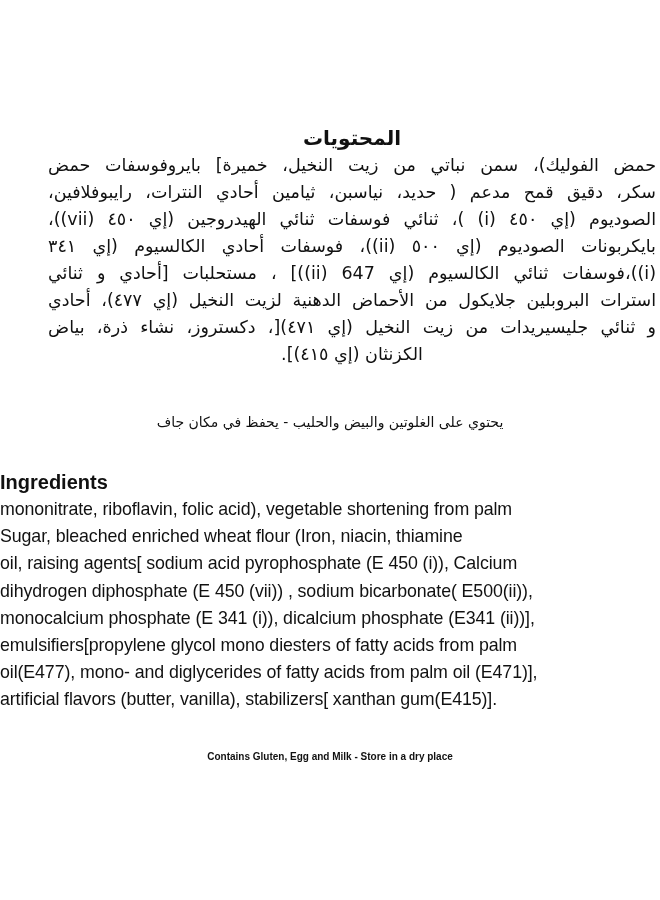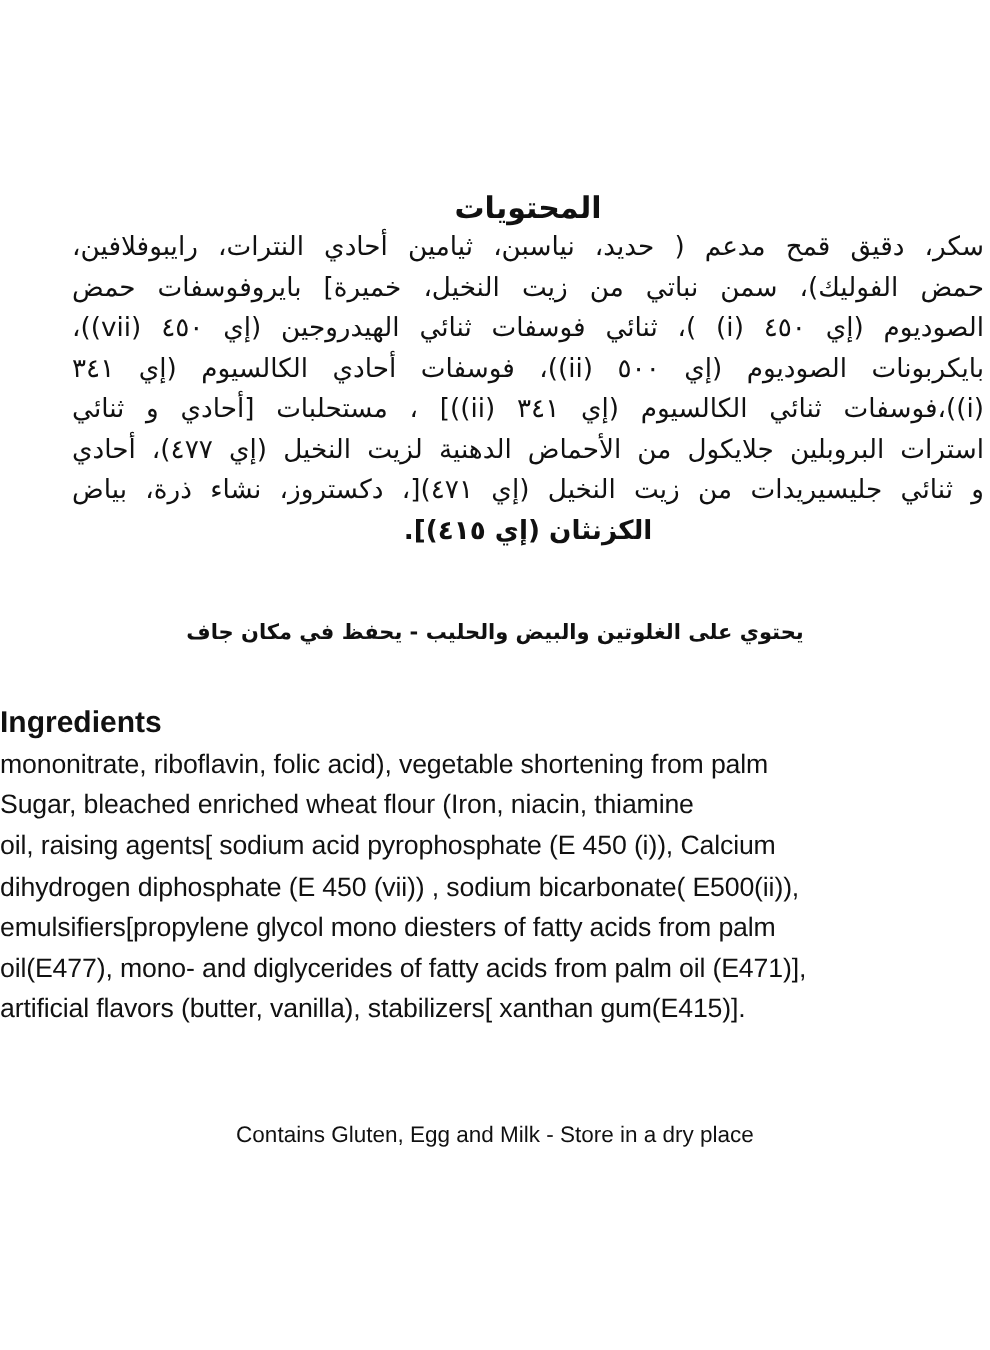--- a/index.html
+++ b/index.html
@@ -1,47 +1,48 @@
 <!DOCTYPE html>
 <html><head>
 <meta charset="utf-8">
 <style>
   html, body { margin: 0; padding: 0; background: #ffffff; }
   body { width: 660px; height: 900px; position: relative; overflow: hidden; color: #111; font-family: "DejaVu Sans", sans-serif; }
   .ar-block { position: absolute; left: 4px; right: 4px; top: 124px; direction: rtl; text-align: center; margin-left: 44px; }
   .ar-title { font-size: 20px; font-weight: bold; line-height: 28px; margin: 0; }
   .ar-line { font-size: 17.5px; line-height: 27px; white-space: nowrap; text-align: justify; text-align-last: justify; }
-  .ar-line.center { text-align: center; text-align-last: center; font-weight: bold; }
-  .ar-note { position: absolute; left: 0; right: 0; top: 412px; direction: rtl; text-align: center; font-size: 14px; line-height: 20px; font-weight: bold; }
+  .ar-line.center { text-align: center; text-align-last: center; }
+  .ar-note { position: absolute; left: 0; right: 0; top: 412px; direction: rtl; text-align: center; font-size: 14px; line-height: 20px; }
   .en-block { position: absolute; left: 0; right: 0; top: 468px; font-family: "Liberation Sans", sans-serif; }
   .en-title { font-size: 20px; font-weight: bold; line-height: 28px; margin: 0 0 0 0; }
   .en-line { font-size: 17.8px; line-height: 27.2px; white-space: nowrap; letter-spacing: -0.1px; }
-  .en-note { position: absolute; left: 0; right: 0; top: 747px; text-align: center; font-family: "Liberation Sans", sans-serif; font-weight: normal; font-size: 15px; line-height: 20px; }
+  .en-note { position: absolute; left: 0; right: 0; top: 747px; text-align: center; font-family: "Liberation Sans", sans-serif; font-weight: bold; font-size: 10px; line-height: 20px; }
 </style>
 </head>
 <body>
 
 <div class="ar-block">
   <div class="ar-title">المحتويات</div>
+  <div class="ar-line">حمض الفوليك)، سمن نباتي من زيت النخيل، خميرة] بايروفوسفات حمض</div>
   <div class="ar-line">سكر، دقيق قمح مدعم ( حديد، نياسبن،  ثيامين أحادي النترات، رايبوفلافين،</div>
-  <div class="ar-line">حمض الفوليك)، سمن نباتي من زيت النخيل، خميرة] بايروفوسفات حمض</div>
   <div class="ar-line">الصوديوم (إي ٤٥٠  (i) )، ثنائي فوسفات ثنائي الهيدروجين (إي ٤٥٠ (vii))،</div>
   <div class="ar-line">بايكربونات الصوديوم (إي ٥٠٠ (ii))، فوسفات أحادي الكالسيوم (إي ٣٤١</div>
-  <div class="ar-line">(i))،فوسفات ثنائي الكالسيوم  (إي ٣٤١ (ii))] ، مستحلبات [أحادي و ثنائي</div>
+  <div class="ar-line">(i))،فوسفات ثنائي الكالسيوم  (إي 647 (ii))] ، مستحلبات [أحادي و ثنائي</div>
   <div class="ar-line">استرات البروبلين جلايكول من الأحماض الدهنية لزيت النخيل (إي ٤٧٧)، أحادي</div>
   <div class="ar-line">و ثنائي جليسيريدات من زيت النخيل (إي ٤٧١)[، دكستروز،  نشاء ذرة، بياض</div>
   <div class="ar-line center">الكزنثان (إي ٤١٥)].</div>
 </div>
 
 <div class="ar-note">يحتوي على الغلوتين والبيض والحليب  - يحفظ في مكان جاف</div>
 
 <div class="en-block">
   <div class="en-title">Ingredients</div>
   <div class="en-line">mononitrate, riboflavin, folic acid), vegetable shortening from palm</div>
   <div class="en-line">Sugar, bleached enriched wheat flour (Iron, niacin, thiamine</div>
   <div class="en-line">oil,  raising agents[ sodium acid pyrophosphate (E 450 (i)), Calcium</div>
   <div class="en-line">dihydrogen diphosphate (E 450 (vii)) ,  sodium bicarbonate( E500(ii)),</div>
+  <div class="en-line">monocalcium phosphate (E 341 (i)), dicalcium phosphate (E341 (ii))],</div>
   <div class="en-line">emulsifiers[propylene glycol mono diesters of fatty acids from palm</div>
   <div class="en-line">oil(E477), mono- and diglycerides of fatty acids from palm oil (E471)],</div>
   <div class="en-line">artificial flavors (butter, vanilla),  stabilizers[ xanthan gum(E415)].</div>
 </div>
 
 <div class="en-note">Contains Gluten, Egg and Milk - Store in a dry place</div>
 
 </body></html>

